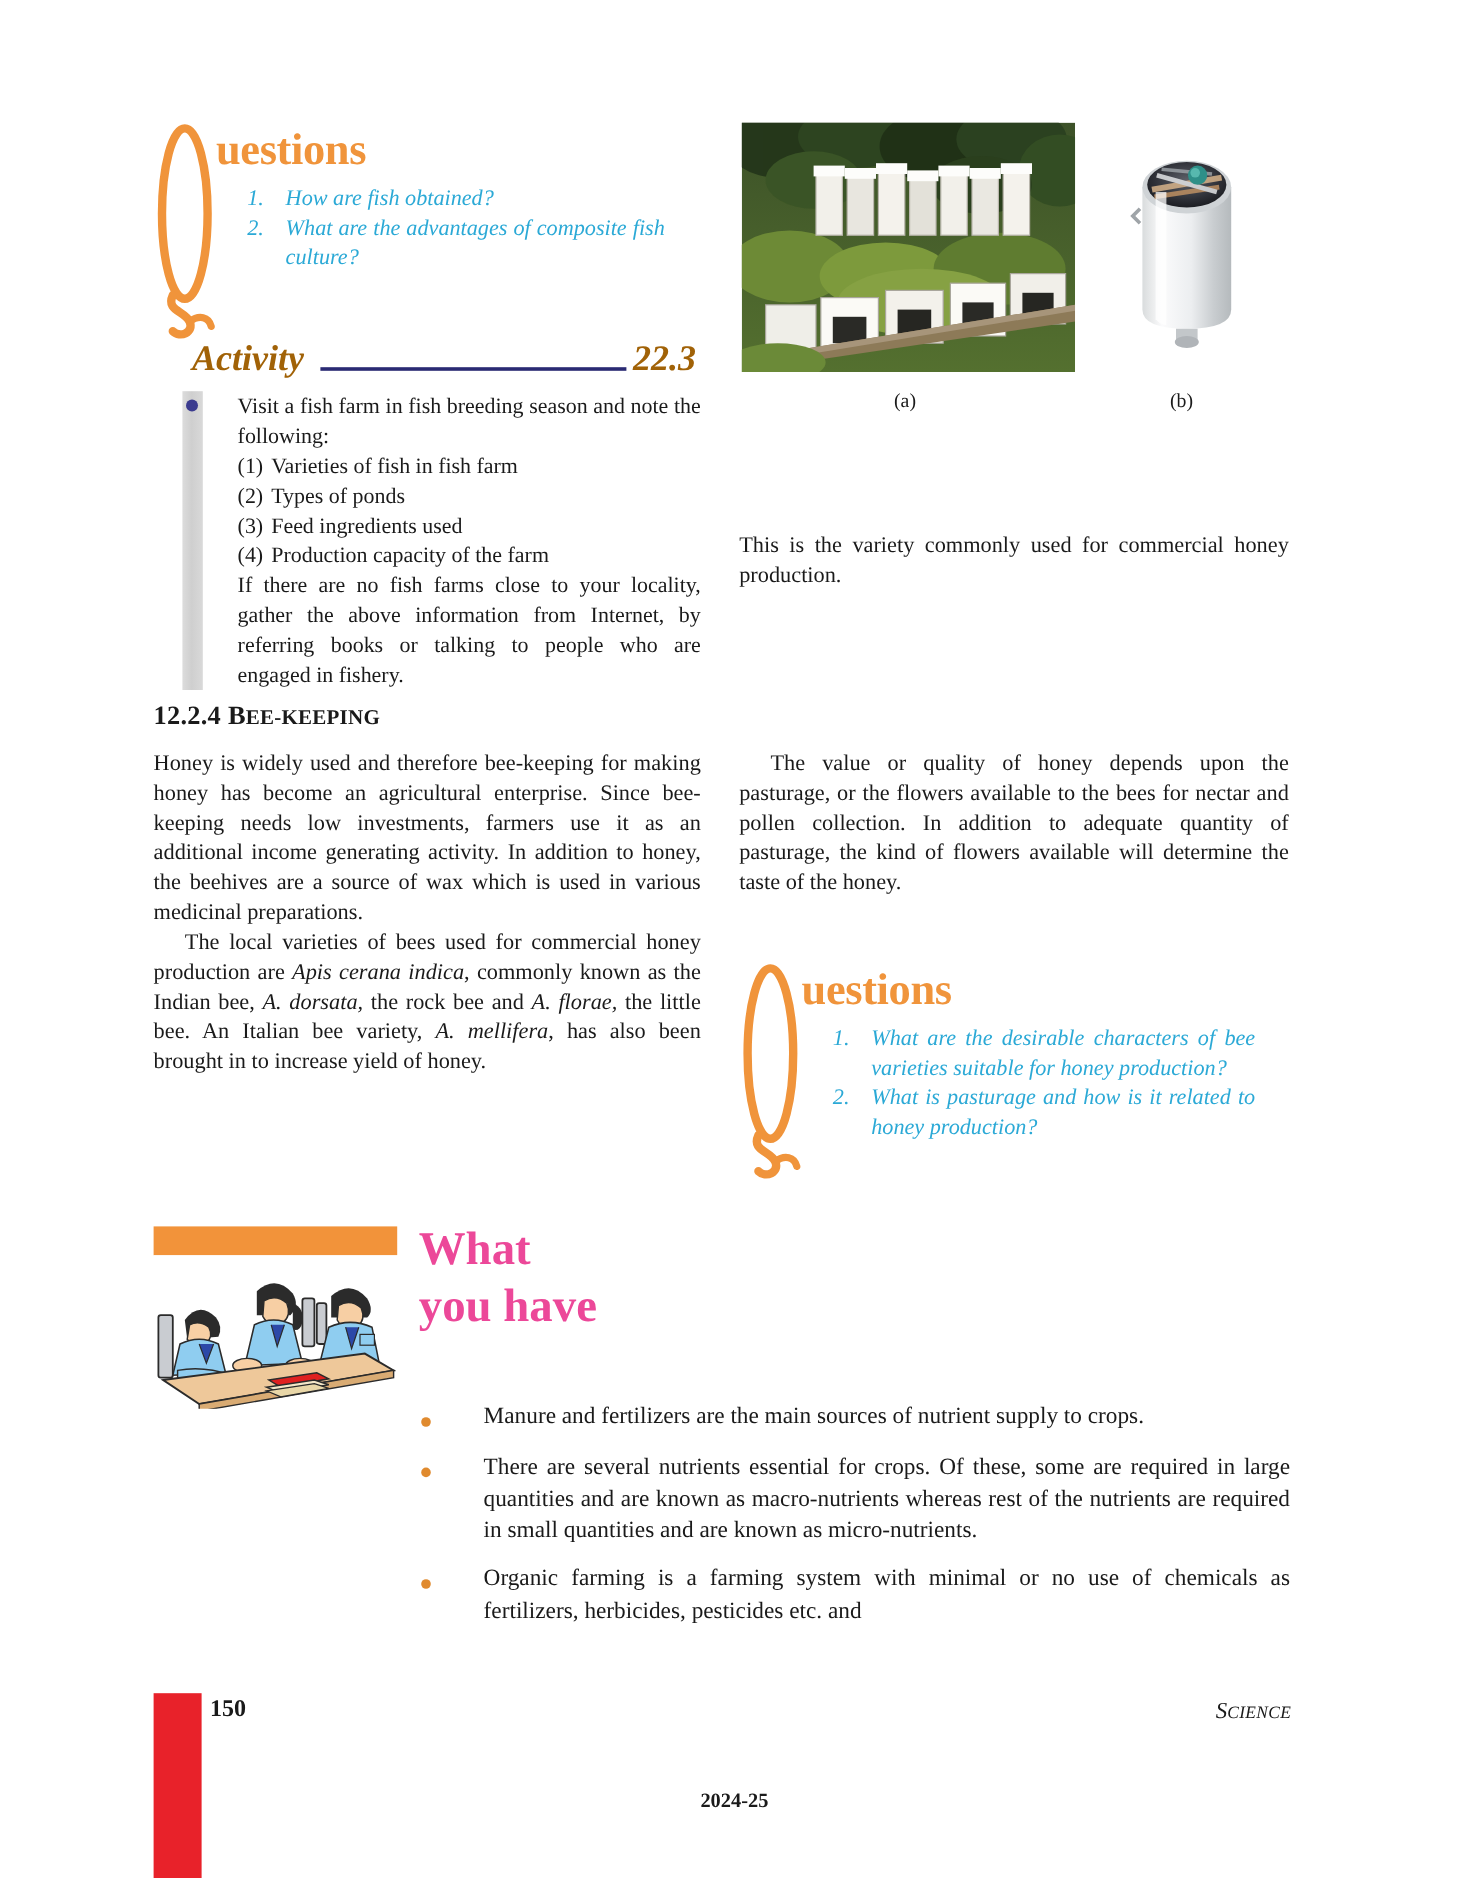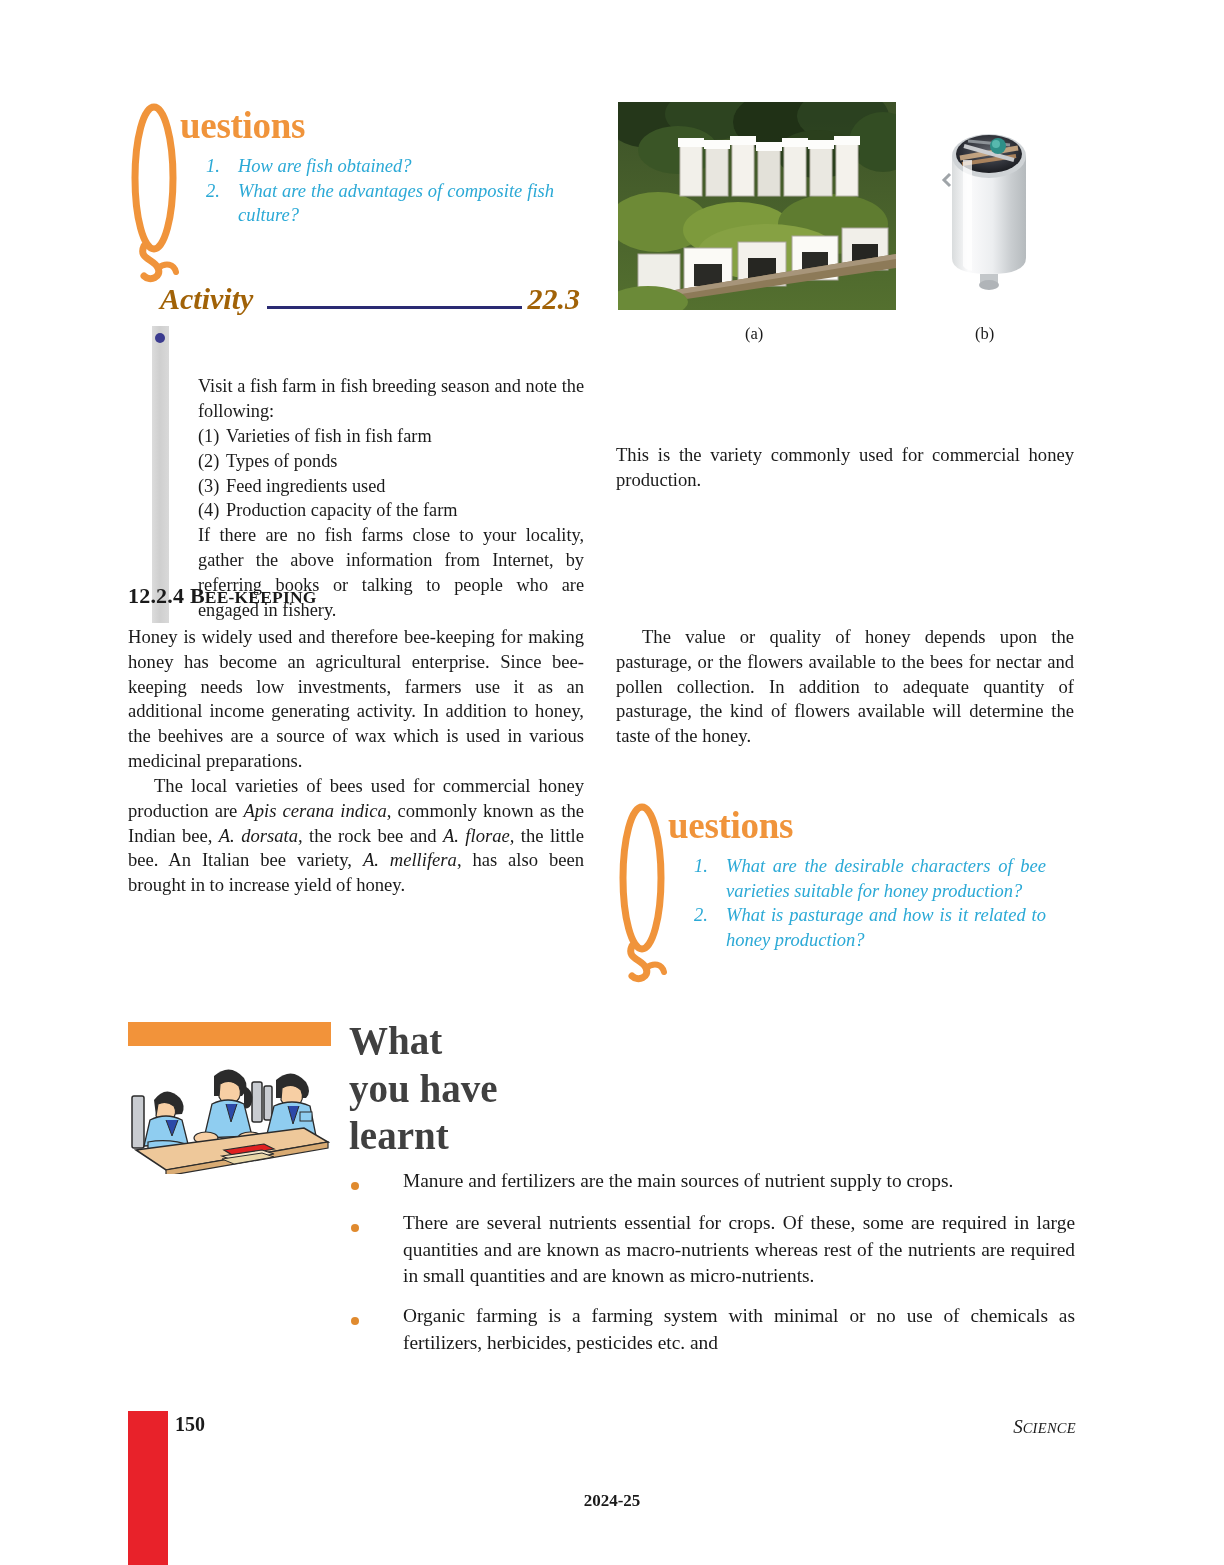--- a/index.html
+++ b/index.html
@@ -43,21 +43,21 @@
   .act-rule{
     flex:1 1 auto;margin:0 6px 7px 14px;height:3px;background:#2A2A73;
   }
   .act-num{flex:0 0 auto;}
 
   .activity-box{position:absolute;left:150px;top:326px;width:434px;}
   .act-bar{position:absolute;left:2px;top:0;width:17px;height:100%;
     background:linear-gradient(to right,#dcdcdc,#cfcfcf 45%,#d9d9d9);}
   .act-bullet{position:absolute;left:5px;top:7px;width:10px;height:10px;
     border-radius:50%;background:#3b3b8f;}
-  .act-text{margin-left:48px;font-size:18.3px;line-height:1.36;margin-top:48px;}
+  .act-text{margin-left:48px;font-size:18.3px;line-height:1.36;}
   .act-just{text-align:justify;text-justify:inter-word;}
   .act-idx{display:inline-block;width:28px;}
 
   
   .sec-head{
     position:absolute;left:128px;top:583px;
     font-size:22px;font-weight:700;letter-spacing:0.2px;
   }
   .smallcaps{font-size:17.5px;}
   .sc-first{font-size:22px;}
@@ -82,21 +82,21 @@
     font-size:16.6px;font-style:italic;line-height:1.28;
   }
   .fig-cap b{font-style:italic;font-weight:700;}
   .cap-ind{display:block;padding-left:94px;}
 
   
   .wyhl-bar{position:absolute;left:128px;top:1022px;width:203px;height:24px;background:#F2933A;}
   .wyhl-img{position:absolute;left:128px;top:1046px;width:206px;height:128px;}
   .wyhl-title{
     position:absolute;left:349px;top:1017px;width:240px;
-    color:#404040;font-weight:700;font-size:39px;line-height:1.22;
+    color:#ec4899;font-weight:700;font-size:39px;line-height:1.22;
     font-family:"Liberation Serif", serif;
   }
   .learnt-list{position:absolute;left:351px;top:1168px;width:724px;margin:0;padding:0;list-style:none;}
   .learnt-list li{display:flex;gap:0;margin-bottom:13px;}
   .lbul{flex:0 0 52px;color:#E08A2E;font-size:20px;line-height:1.36;padding-top:2px;}
   .lbul span{display:inline-block;width:8px;height:8px;border-radius:50%;background:#E08A2E;}
   .ltxt{flex:1 1 auto;font-size:19.4px;line-height:1.37;text-align:justify;text-justify:inter-word;}
   .ltxt.l3{text-align:justify;}
 
   
@@ -345,21 +345,20 @@
 
       <path d="M96 104 L136 98 L146 103 L106 110 Z" fill="#e02020" stroke="#2b2b2b" stroke-width="1.2"></path>
       <path d="M94 110 L134 104 L146 108 L106 115 Z" fill="#f4e7c8" stroke="#2b2b2b" stroke-width="1.2"></path>
       <path d="M94 113 L134 107 L146 111 L106 118 Z" fill="#e9d7a8" stroke="#2b2b2b" stroke-width="1"></path>
     </svg>
   </div>
 
   <div class="wyhl-title">
     <div>What</div>
     <div>you have</div>
-    <div>learnt</div>
   </div>
 
   <ul class="learnt-list">
     <li>
       <span class="lbul"><span></span></span>
       <span class="ltxt">Manure and fertilizers are the main sources of nutrient supply to crops.</span>
     </li>
     <li>
       <span class="lbul"><span></span></span>
       <span class="ltxt">There are several nutrients essential for crops. Of these, some are required in large quantities and are known as macro-nutrients whereas rest of the nutrients are required in small quantities and are known as micro-nutrients.</span>

